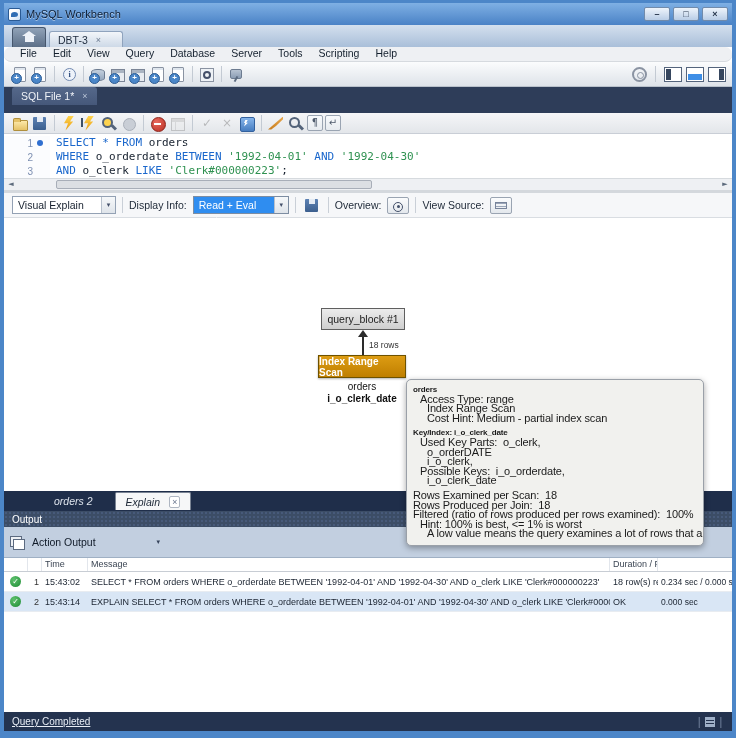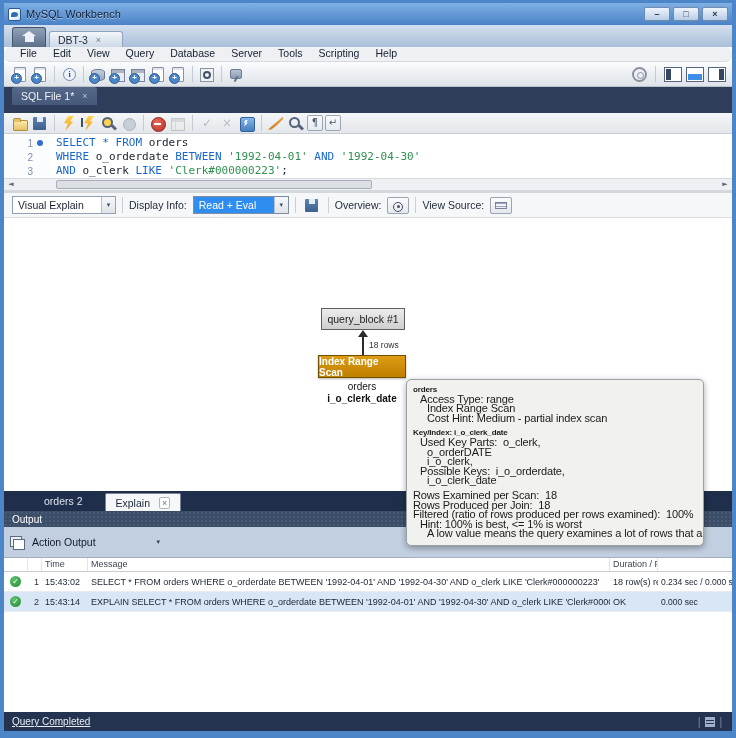--- a/index.html
+++ b/index.html
@@ -112,21 +112,21 @@
   .edge::before{content:"";position:absolute;left:-4px;top:-6px;border-left:5px solid transparent;border-right:5px solid transparent;border-bottom:7px solid #2c2c2c;}
   .edge-label{position:absolute;left:365px;top:122px;font-size:8.5px;color:#333;}
   .node{position:absolute;left:314px;top:137px;width:88px;height:23px;background:linear-gradient(#dd9c13,#bf7f00);border:1px solid #6e5200;box-shadow:0 1px 2px rgba(0,0,0,.3);font:bold 10px "Liberation Sans",sans-serif;color:#fff;display:flex;align-items:center;justify-content:center;}
   .node-table{position:absolute;left:314px;top:163px;width:88px;text-align:center;font-size:10px;color:#111;}
   .node-index{position:absolute;left:306px;top:175px;width:104px;text-align:center;font:bold 10px "Liberation Sans",sans-serif;color:#111;}
   .tooltip{position:absolute;left:402px;top:161px;width:298px;height:167px;background:#f1f1ee;border:1px solid #9aa0a8;border-radius:5px;box-shadow:0 2px 6px rgba(0,0,0,.35);padding:5px 6px;z-index:50;overflow:hidden;}
   .tt-line{font-size:11px;line-height:9.6px;color:#1a1a1a;white-space:pre;letter-spacing:-0.15px;}
   .tt-line.b{font-weight:bold;font-size:8px;}
   .tt-line.blank{height:5px;}
   
-  .rtabs{height:20px;background:#1f2e4a;display:flex;align-items:flex-end;padding-left:30px;flex:none;}
+  .rtabs{height:20px;background:#1f2e4a;display:flex;align-items:center;padding-left:40px;flex:none;font-style:italic;}
   .rtab{height:20px;display:flex;align-items:center;padding:0 10px;font-size:10.5px;color:#dde3ec;gap:9px;}
   .rtab.active{background:#f6f7f8;color:#1c2736;border:1px solid #7a8494;border-bottom:none;border-radius:2px 2px 0 0;height:18px;margin-left:12px;}
   .rclose{color:#6b7890;font-size:9px;border:1px solid #aeb6c2;border-radius:2px;padding:0 2px;line-height:10px;background:#fff;}
   
   .outheader{height:16px;background:#3c4d66;background-image:radial-gradient(#475a7a 1px,transparent 1px);background-size:4px 4px;color:#fff;font-size:10px;display:flex;align-items:center;padding-left:8px;flex:none;}
   .actionrow{height:31px;background:#c2cfe0;border-bottom:1px solid #9fb0c4;display:flex;align-items:center;padding-left:6px;gap:8px;flex:none;}
   .stack-ico{width:14px;height:12px;position:relative;}
   .stack-ico::before{content:"";position:absolute;left:0;top:0;width:10px;height:9px;background:#eef1f5;border:1px solid #5c6a80;}
   .stack-ico::after{content:"";position:absolute;left:3px;top:3px;width:10px;height:9px;background:#fff;border:1px solid #5c6a80;}
   .aselect{width:128px;display:flex;align-items:center;font-size:10.5px;color:#101a28;}

